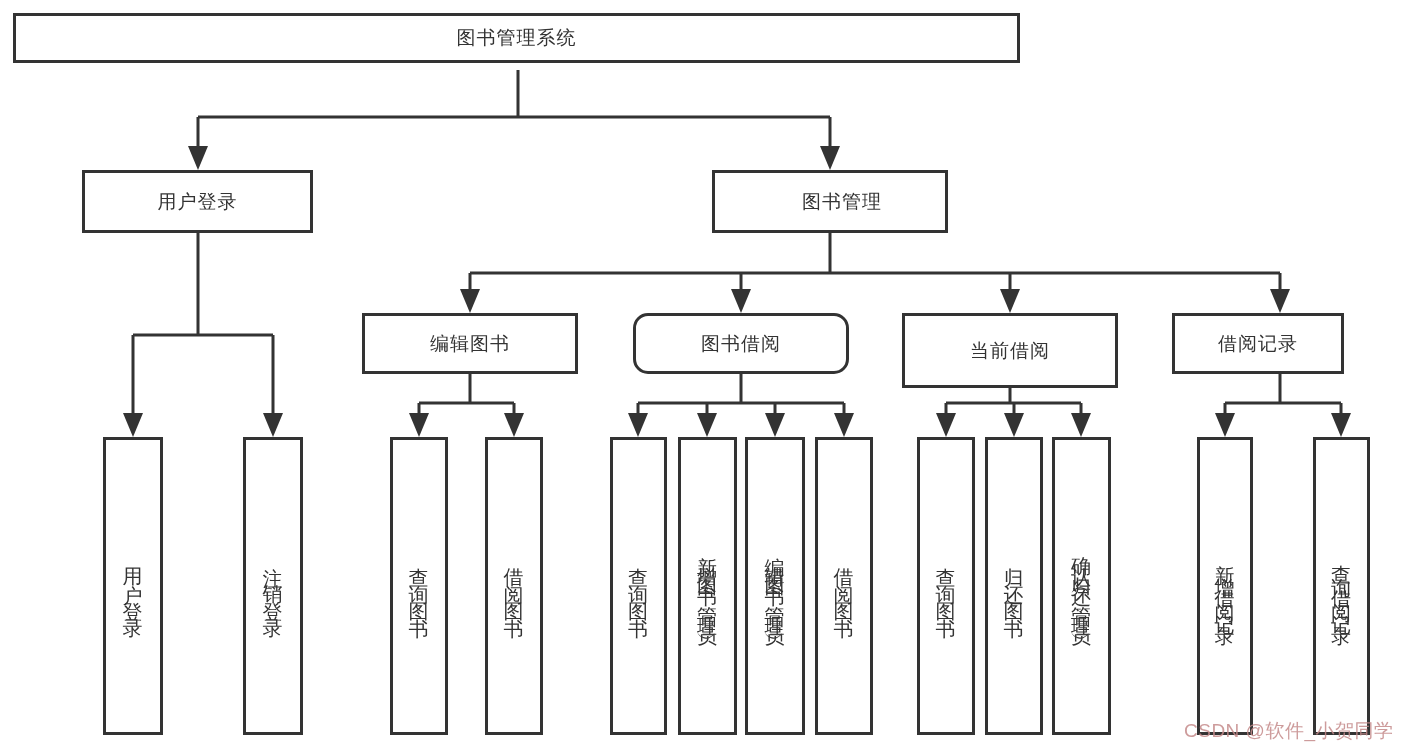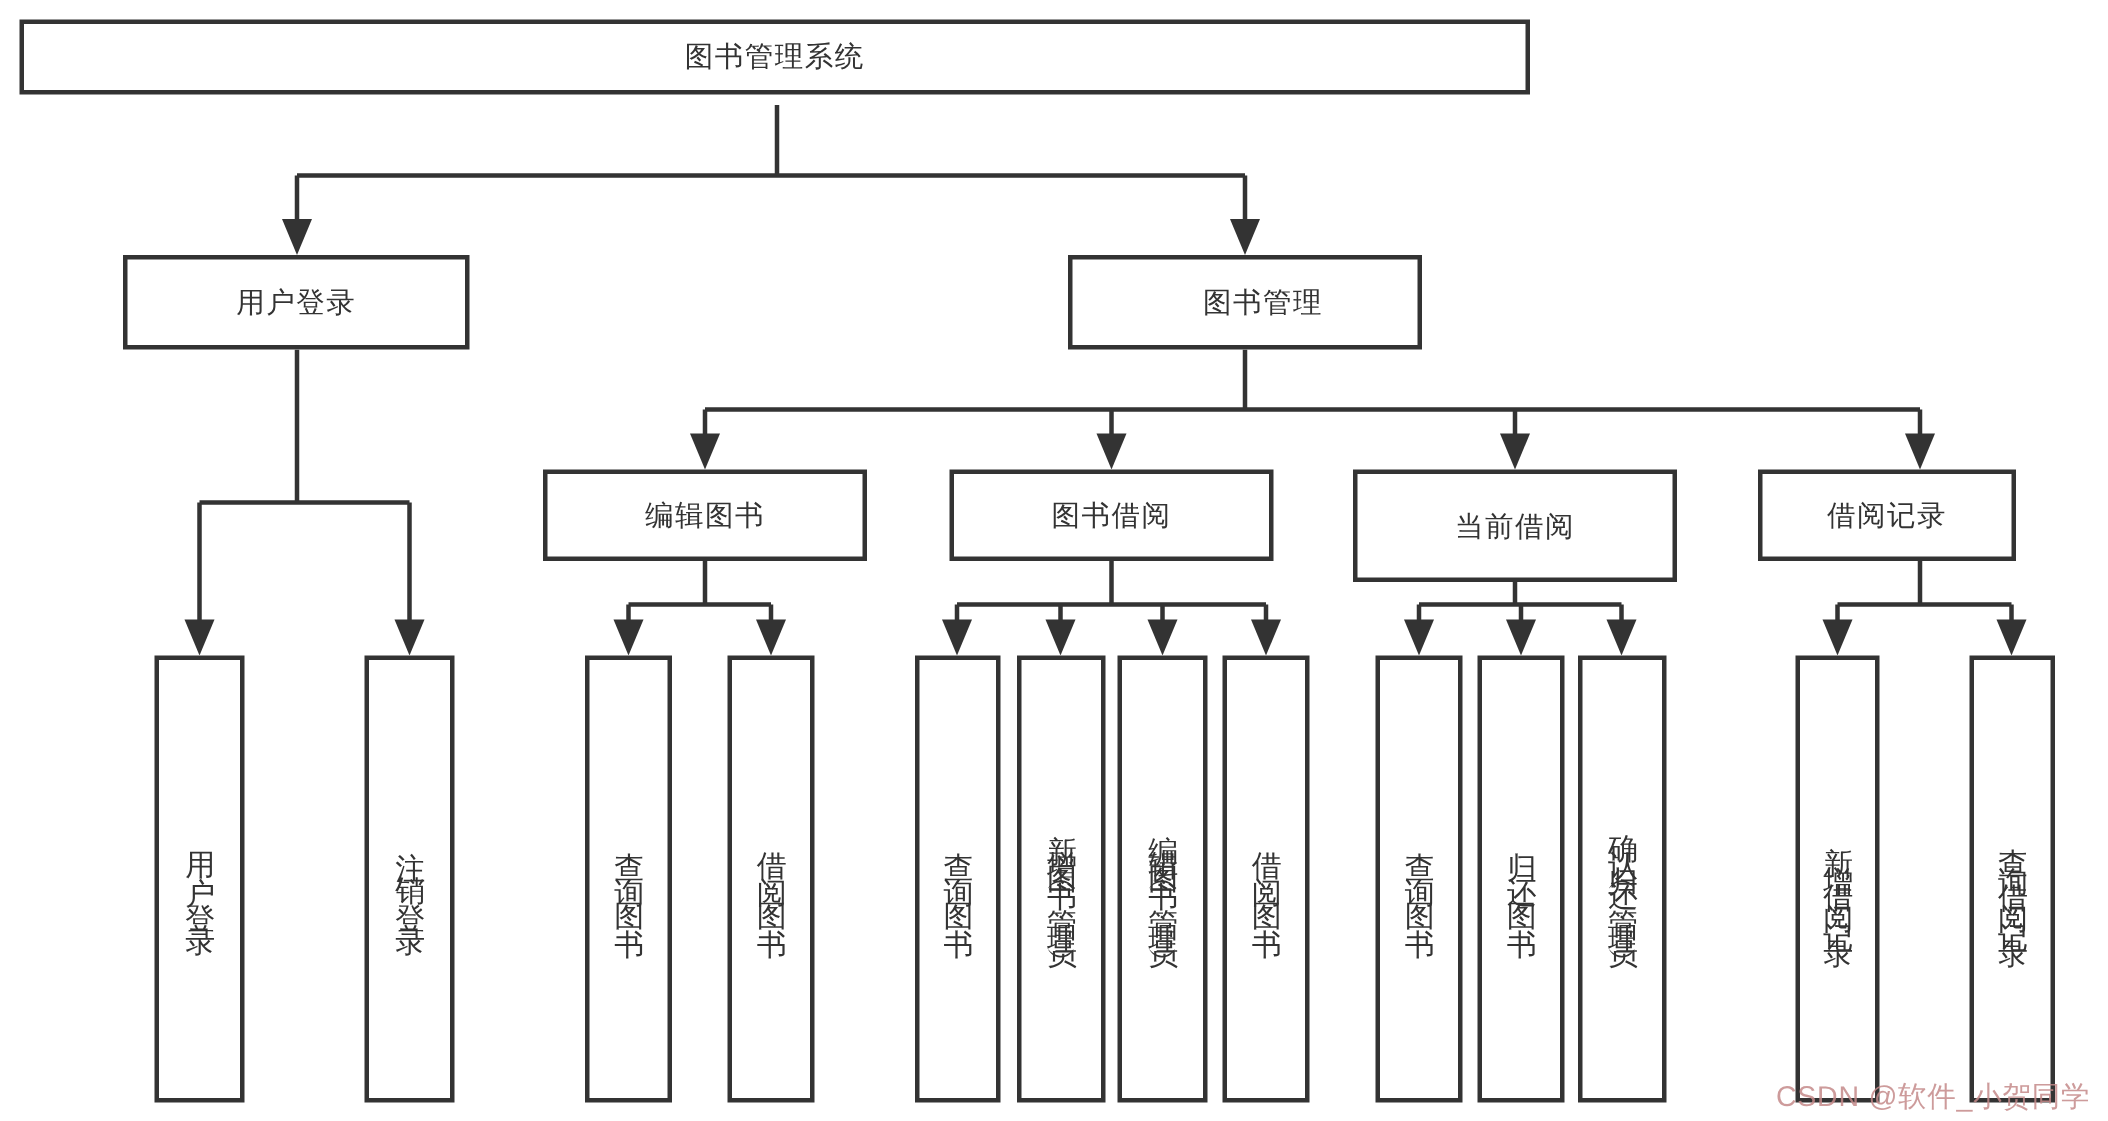--- a/index.html
+++ b/index.html
@@ -102,21 +102,21 @@
   <div class="node" style="left:82px; top:170px; width:231px; height:63px;">
     <span class="hlabel">用户登录</span>
   </div>
   <div class="node" style="left:712px; top:170px; width:236px; height:63px;padding-left:24px;">
     <span class="hlabel">图书管理</span>
   </div>
 
   <div class="node" style="left:362px; top:313px; width:216px; height:61px;">
     <span class="hlabel">编辑图书</span>
   </div>
-  <div class="node" style="left:633px; top:313px; width:216px; height:61px;">
+  <div class="node" style="left:633px; top:313px; width:216px; height:61px;border-radius:15px;">
     <span class="hlabel">图书借阅</span>
   </div>
   <div class="node" style="left:902px; top:313px; width:216px; height:75px;">
     <span class="hlabel">当前借阅</span>
   </div>
   <div class="node" style="left:1172px; top:313px; width:172px; height:61px;">
     <span class="hlabel">借阅记录</span>
   </div>
 
   <div class="node" style="left:103px; top:437px; width:60px; height:298px;">

